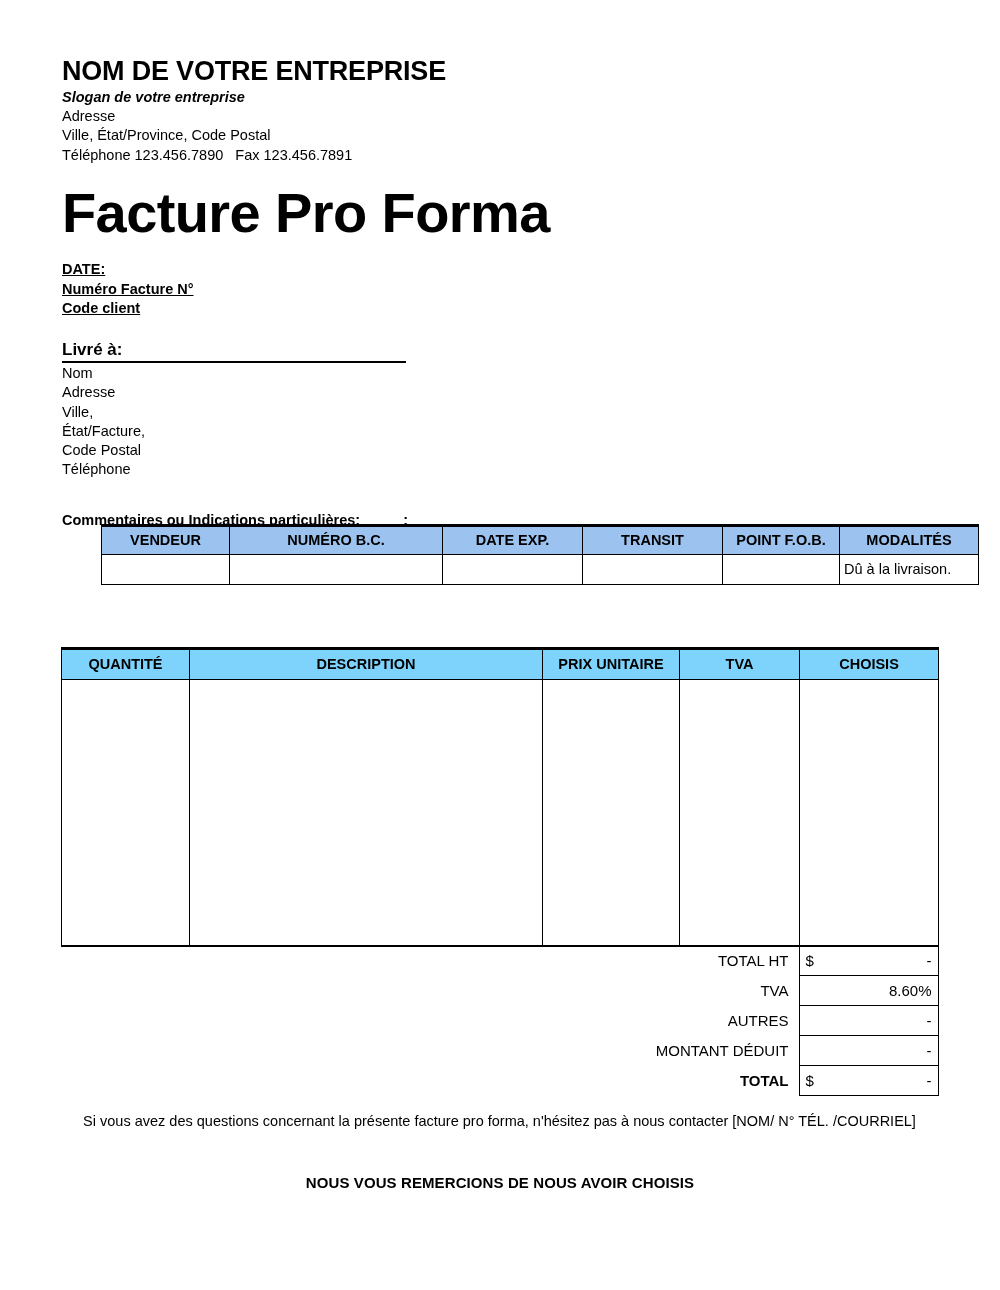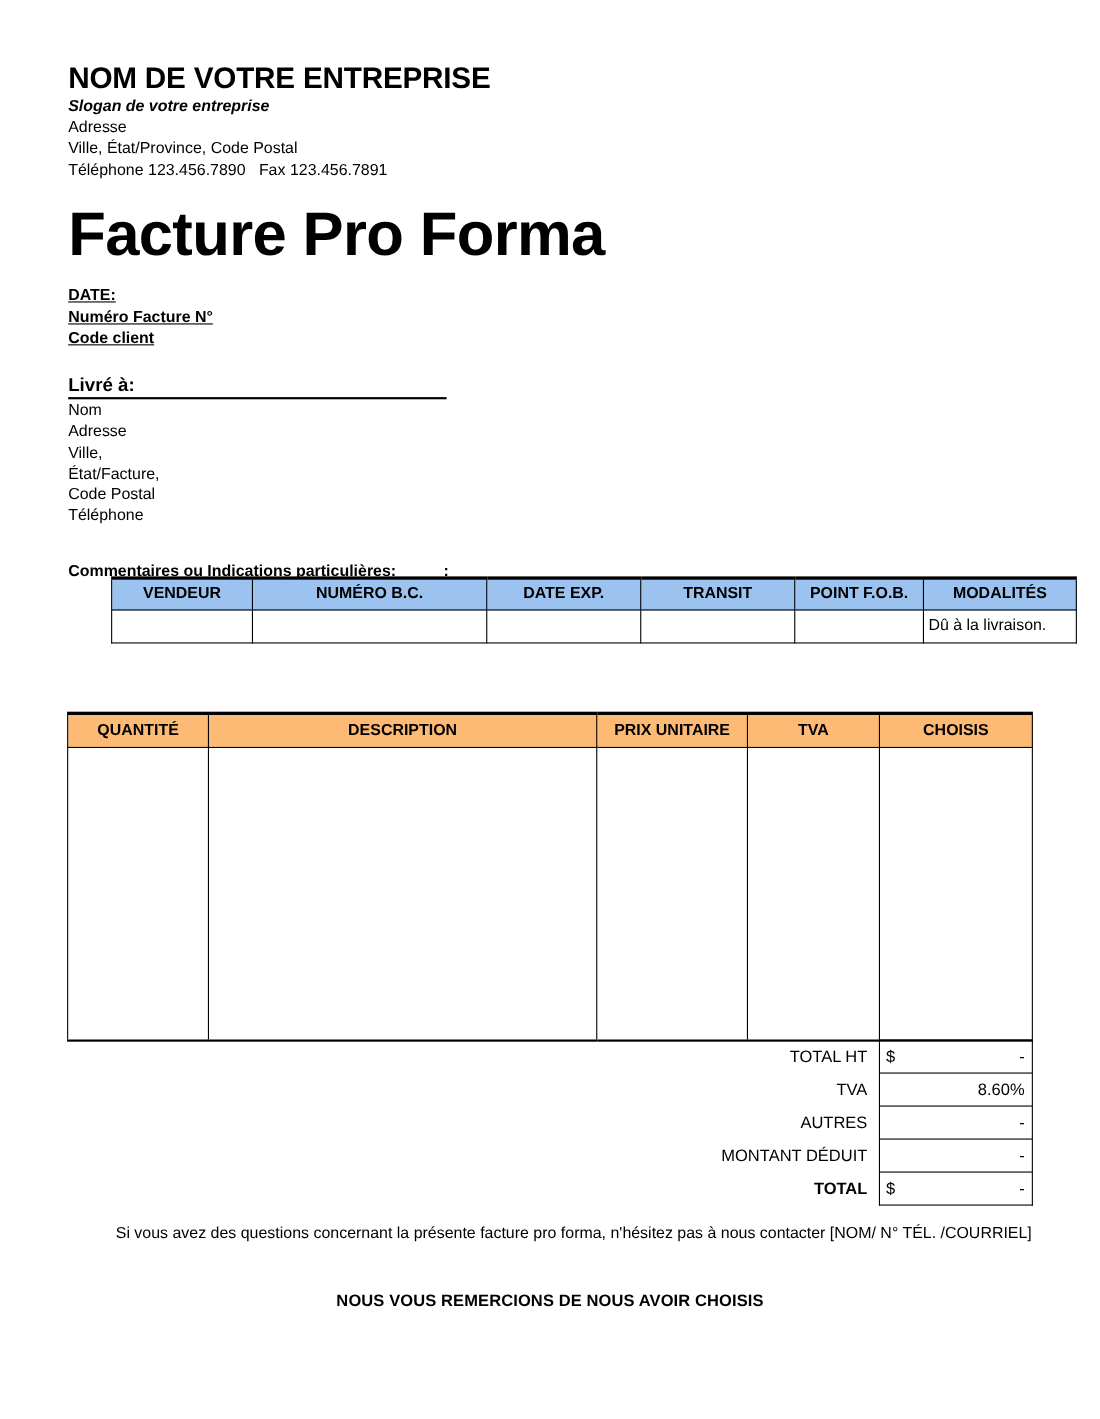--- a/index.html
+++ b/index.html
@@ -154,21 +154,21 @@
     white-space: nowrap;
   }
 
   
   #items-table {
     left: 61px;
     top: 647px;
     width: 877px;
   }
   #items-table th {
-    background: #fdba74;
+    background: #7dd3fc;
     font-weight: bold;
     font-size: 14.5px;
     text-align: center;
     height: 29px;
     line-height: 29px;
     border-top: 3px solid #000;
   }
   #items-table td.body-cell {
     height: 265px;
     border-bottom: 2px solid #000;
@@ -209,21 +209,21 @@
   
   .footer-note {
     position: absolute;
     left: 61px;
     top: 1112px;
     width: 877px;
     font-size: 14.5px;
     line-height: 19px;
     white-space: nowrap;
     overflow: hidden;
-    text-align: right;
+    text-align: center;
   }
   .footer-thanks {
     position: absolute;
     left: 0;
     top: 1174px;
     width: 1000px;
     text-align: center;
     font-size: 15px;
     font-weight: bold;
     letter-spacing: 0.1px;

